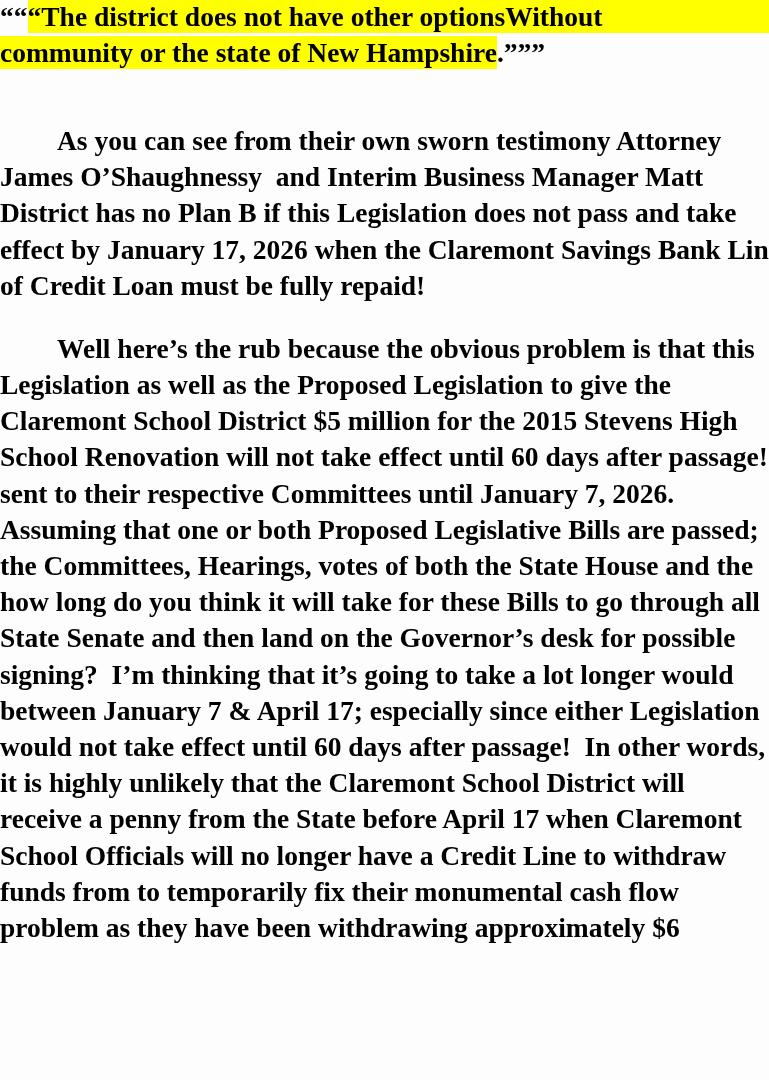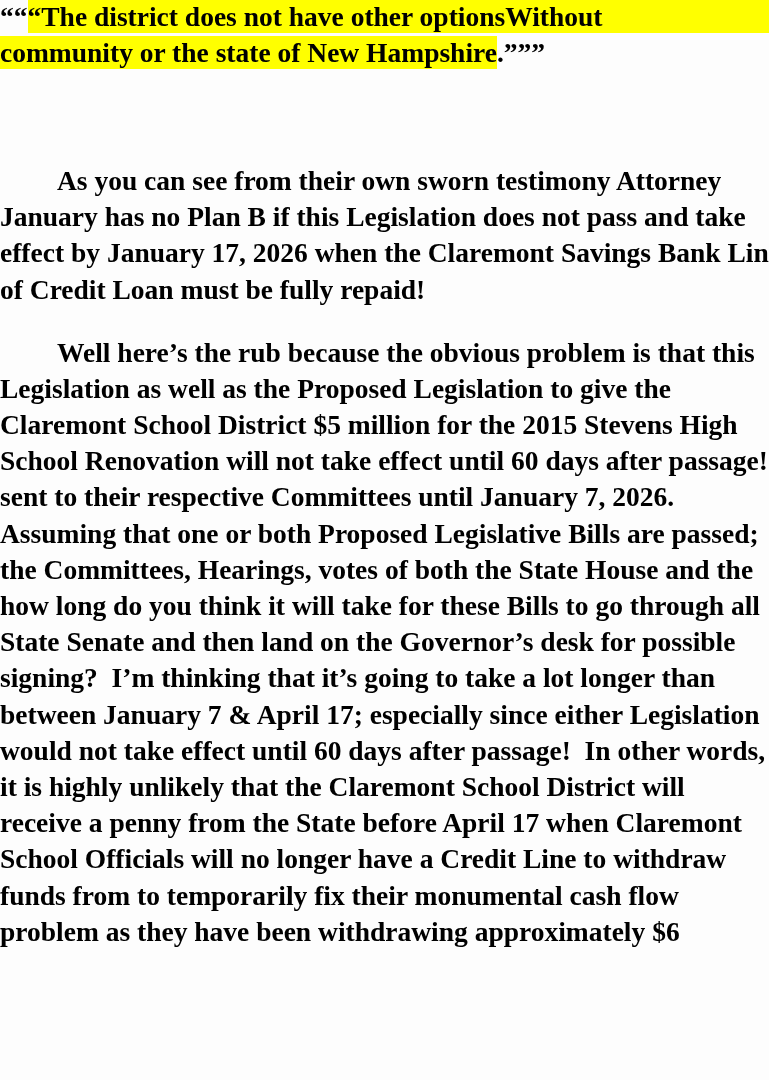--- a/index.html
+++ b/index.html
@@ -16,21 +16,21 @@
     width: 769px;
     height: 1080px;
     overflow: hidden;
     font-family: "Liberation Serif", "DejaVu Serif", serif;
     font-weight: bold;
     font-size: 27.5px;
     color: #000000;
   }
   .para { margin: 0; }
   .para-0 { margin-top: -2px; }
-  .para-1 { margin-top: 92px; text-align: center; }
+  .para-1 { margin-top: 52px; text-align: center; }
   .para-2 { margin-top: 27px; }
   .line {
     display: flex;
     align-items: center;
     height: 36.2px;
     white-space: pre;
   }
   .line span {
     flex: 0 0 auto;
     line-height: 33px;
@@ -42,35 +42,36 @@
 </head>
 <body style="background: rgb(253, 253, 253);">
 
 <main class="doc" style="color: rgb(0, 0, 0);">
     <div class="para para-0">
       <div class="line"><span class="seg">““</span><span class="seg hl">“The district does not have other options</span><span class="seg hl fill">Without&nbsp;</span></div>
       <div class="line"><span class="seg hl">community or the state of New Hampshire</span><span class="seg">.”””</span></div>
     </div>
     <div class="para para-1">
       <div class="line"><span class="indent-spacer"></span><span class="seg">As you can see from their own sworn testimony Attorney</span></div>
-      <div class="line"><span class="seg">January has no Plan B if this Legislation does not pass and take</span></div>
+      <div class="line"><span class="seg">James O’Shaughnessy  and Interim Business Manager Matt</span></div>
+      <div class="line"><span class="seg">District has no Plan B if this Legislation does not pass and take</span></div>
       <div class="line"><span class="seg">effect by January 17, 2026 when the Claremont Savings Bank Line</span></div>
       <div class="line"><span class="seg">of Credit Loan must be fully repaid!</span></div>
     </div>
     <div class="para para-2">
       <div class="line"><span class="indent-spacer"></span><span class="seg">Well here’s the rub because the obvious problem is that this</span></div>
       <div class="line"><span class="seg">Legislation as well as the Proposed Legislation to give the</span></div>
       <div class="line"><span class="seg">Claremont School District $5 million for the 2015 Stevens High</span></div>
       <div class="line"><span class="seg">School Renovation will not take effect until 60 days after passage!</span></div>
       <div class="line"><span class="seg">sent to their respective Committees until January 7, 2026.</span></div>
       <div class="line"><span class="seg">Assuming that one or both Proposed Legislative Bills are passed;</span></div>
       <div class="line"><span class="seg">the Committees, Hearings, votes of both the State House and the</span></div>
       <div class="line"><span class="seg">how long do you think it will take for these Bills to go through all</span></div>
       <div class="line"><span class="seg">State Senate and then land on the Governor’s desk for possible</span></div>
-      <div class="line"><span class="seg">signing?  I’m thinking that it’s going to take a lot longer than</span></div>
+      <div class="line"><span class="seg">signing?  I’m thinking that it’s going to take a lot longer would</span></div>
       <div class="line"><span class="seg">between January 7 &amp; April 17; especially since either Legislation</span></div>
       <div class="line"><span class="seg">would not take effect until 60 days after passage!  In other words,</span></div>
       <div class="line"><span class="seg">it is highly unlikely that the Claremont School District will</span></div>
       <div class="line"><span class="seg">receive a penny from the State before April 17 when Claremont</span></div>
       <div class="line"><span class="seg">School Officials will no longer have a Credit Line to withdraw</span></div>
       <div class="line"><span class="seg">funds from to temporarily fix their monumental cash flow</span></div>
       <div class="line"><span class="seg">problem as they have been withdrawing approximately $6</span></div>
     </div>
   </main>
 

